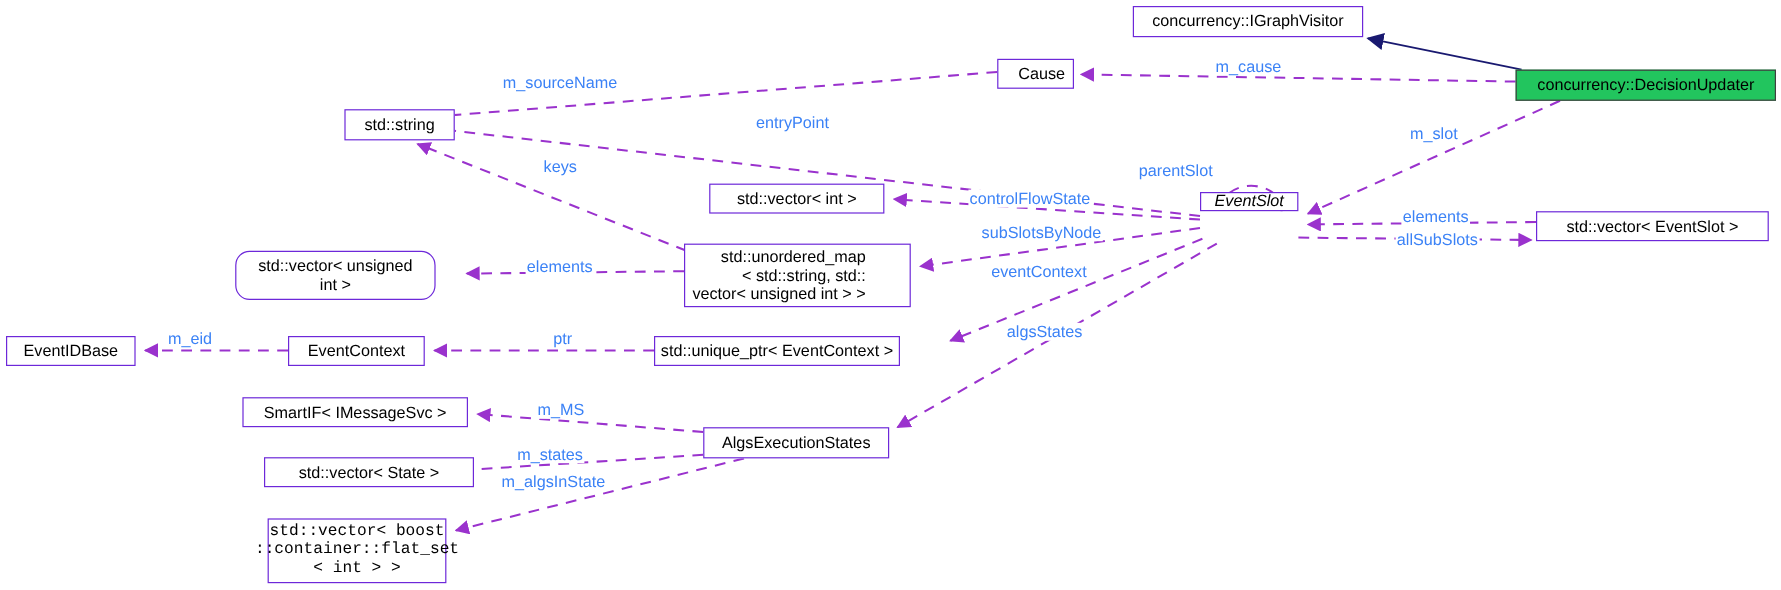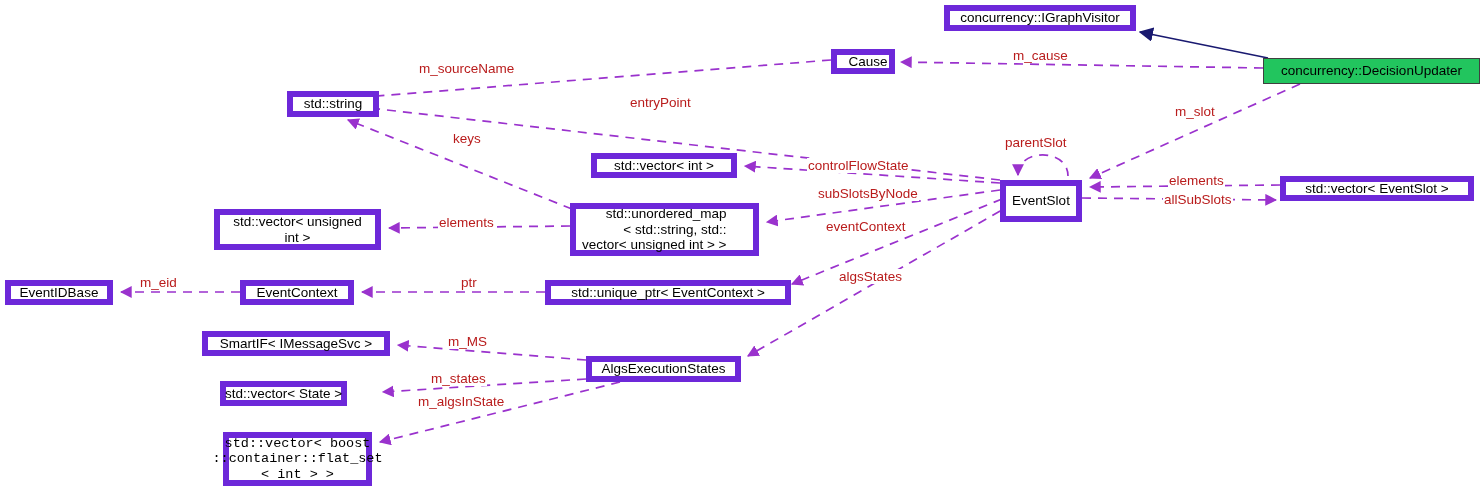--- a/index.html
+++ b/index.html
@@ -18,21 +18,21 @@
   #edge-layer {
     position: absolute;
     left: 0;
     top: 0;
     width: 1484px;
     height: 492px;
   }
   .node {
     position: absolute;
     box-sizing: border-box;
-    border: 6px solid #6d28d9;
+    border: 1px solid #6d28d9;
     background: #ffffff;
     color: #000000;
     font-size: 13.5px;
     line-height: 15.5px;
     display: flex;
     align-items: center;
     justify-content: center;
     text-align: center;
     white-space: pre;
     padding: 0 6px;
@@ -47,21 +47,21 @@
     text-align: right;
   }
   .node.current {
     background: #22c55e;
     border: 1px solid #404040;
   }
   .edge-label {
     position: absolute;
     font-size: 13.5px;
     line-height: 15px;
-    color: #b91c1c;
+    color: #3b82f6;
     background: #ffffff;
     white-space: pre;
     z-index: 6;
     padding: 0 1px;
   }
 </style>
 </head>
 <body>
 
 <div id="diagram-root">
@@ -118,57 +118,57 @@
   <div class="node" style="left:944px; top:5px; width:192px; height:26px;">concurrency::IGraphVisitor</div>
 
   <div class="node current" style="left:1263px; top:58px; width:217px; height:26px;">concurrency::DecisionUpdater</div>
 
   <div class="node" style="left:831px; top:49px; width:64px; height:25px;padding-left:16px;">Cause</div>
 
   <div class="node" style="left:253px; top:91px; width:92px; height:26px;margin-left:34px;">std::string</div>
 
   <div class="node" style="left:591px; top:153px; width:146px; height:25px;">std::vector&lt; int &gt;</div>
 
-  <div class="node" style="left:1000px; top:180px; width:82px; height:42px;">EventSlot</div>
+  <div class="node" style="left:1000px; top:160px; width:82px; height:16px;font-style:italic;">EventSlot</div>
 
   <div class="node" style="left:1280px; top:176px; width:194px; height:25px;">std::vector&lt; EventSlot &gt;</div>
 
-  <div class="node multiline" style="left:214px; top:209px; width:167px; height:41px; justify-content:center;">std::vector&lt; unsigned
+  <div class="node multiline" style="left:196px; top:209px; width:167px; height:41px; justify-content:center;border-radius:12px;">std::vector&lt; unsigned
 int &gt;</div>
 
   <div class="node multiline leftalign" style="left:570px; top:203px; width:189px; height:53px;">std::unordered_map
 &lt; std::string, std::
 vector&lt; unsigned int &gt; &gt;</div>
 
   <div class="node" style="left:5px; top:280px; width:108px; height:25px;">EventIDBase</div>
 
   <div class="node" style="left:240px; top:280px; width:114px; height:25px;">EventContext</div>
 
-  <div class="node" style="left:545px; top:280px; width:246px; height:25px;">std::unique_ptr&lt; EventContext &gt;</div>
+  <div class="node" style="left:545px; top:280px; width:205px; height:25px;">std::unique_ptr&lt; EventContext &gt;</div>
 
   <div class="node" style="left:202px; top:331px; width:188px; height:25px;">SmartIF&lt; IMessageSvc &gt;</div>
 
   <div class="node" style="left:586px; top:356px; width:155px; height:26px;">AlgsExecutionStates</div>
 
-  <div class="node" style="left:220px; top:381px; width:127px; height:25px;">std::vector&lt; State &gt;</div>
+  <div class="node" style="left:220px; top:381px; width:175px; height:25px;">std::vector&lt; State &gt;</div>
 
   <div class="node multiline" style="left:223px; top:432px; width:149px; height:54px; justify-content:center;font-family:Liberation Mono, monospace;">std::vector&lt; boost
 ::container::flat_set
 &lt; int &gt; &gt;</div>
 
   <div class="edge-label" style="left:1012px; top:48px;">m_cause</div>
   <div class="edge-label" style="left:1174px; top:104px;">m_slot</div>
   <div class="edge-label" style="left:418px; top:61px;">m_sourceName</div>
   <div class="edge-label" style="left:629px; top:95px;">entryPoint</div>
   <div class="edge-label" style="left:452px; top:131px;">keys</div>
   <div class="edge-label" style="left:807px; top:158px;">controlFlowState</div>
   <div class="edge-label" style="left:817px; top:186px;">subSlotsByNode</div>
   <div class="edge-label" style="left:825px; top:219px;">eventContext</div>
   <div class="edge-label" style="left:838px; top:269px;">algsStates</div>
-  <div class="edge-label" style="left:1004px; top:135px;">parentSlot</div>
+  <div class="edge-label" style="left:948px; top:135px;">parentSlot</div>
   <div class="edge-label" style="left:1168px; top:173px;">elements</div>
   <div class="edge-label" style="left:1163px; top:192px;">allSubSlots</div>
   <div class="edge-label" style="left:438px; top:215px;">elements</div>
   <div class="edge-label" style="left:139px; top:275px;">m_eid</div>
   <div class="edge-label" style="left:460px; top:275px;">ptr</div>
   <div class="edge-label" style="left:447px; top:334px;">m_MS</div>
   <div class="edge-label" style="left:430px; top:371px;">m_states</div>
   <div class="edge-label" style="left:417px; top:394px;">m_algsInState</div>
 
 </div>

